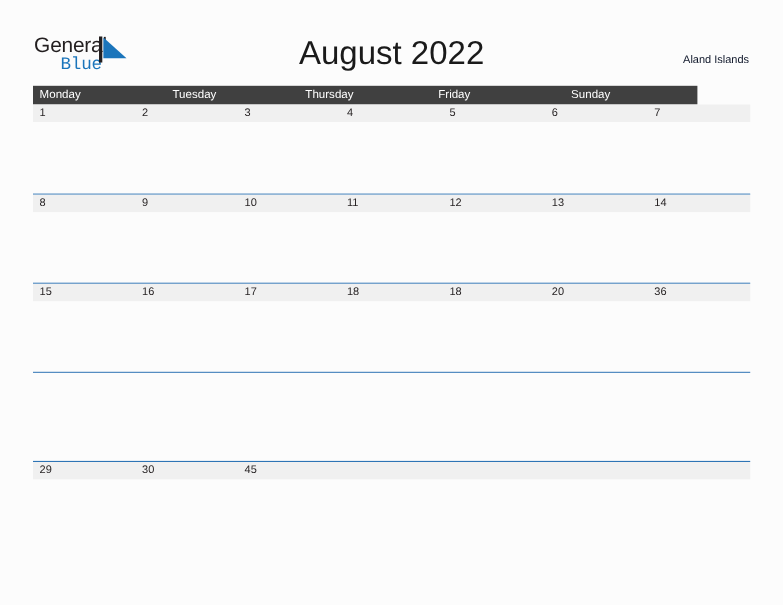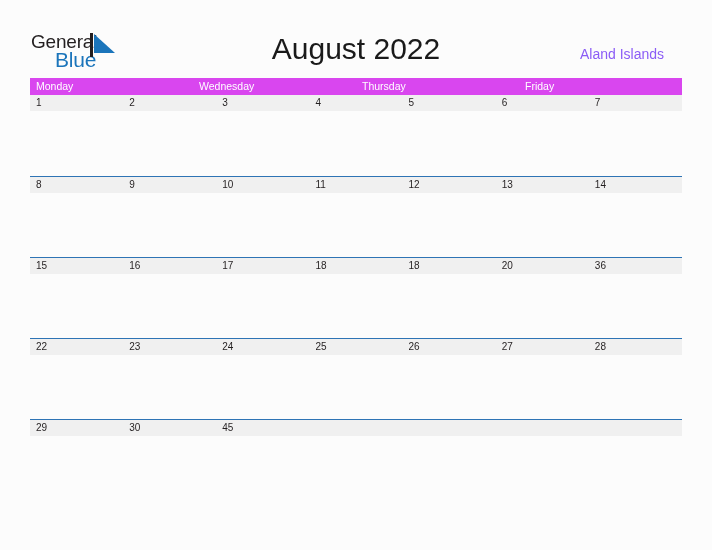--- a/index.html
+++ b/index.html
@@ -38,25 +38,26 @@
     font-size: 19px;
     letter-spacing: -0.2px;
     color: #231f20;
     line-height: 21px;
     white-space: nowrap;
   }
   .brand-line2 {
     position: absolute;
     left: 24px;
     top: 18px;
-    font-size: 21px;
+    font-size: 16px;
     letter-spacing: -0.2px;
     color: #1b75bb;
     line-height: 21px;
     white-space: nowrap;
+    font-family: Liberation Mono, monospace;
   }
   .brand-mark {
     position: absolute;
     left: 59px;
     top: 2px;
     width: 28px;
     height: 24px;
   }
   .brand-mark svg { display: block; }
 
@@ -67,41 +68,41 @@
     width: 712px;
     text-align: center;
     font-size: 30px;
     color: #1a1a1a;
     line-height: 36px;
     white-space: nowrap;
   }
 
   .region-label {
     position: absolute;
-    right: 48px;
+    right: 31px;
     top: 46px;
-    font-size: 14px;
-    color: #8b5cf6;
+    font-size: 10px;
+    color: #0f172a;
     line-height: 17px;
     white-space: nowrap;
   }
 
   
   .calendar {
     position: absolute;
     left: 30px;
     top: 78px;
     width: 652px;
   }
 
   .weekday-header {
     display: flex;
-    width: 652px;
+    width: 604px;
     height: 17px;
-    background: #d946ef;
+    background: #404040;
   }
   .weekday-cell {
     flex: 1 1 0;
     color: #ffffff;
     font-size: 10.5px;
     line-height: 17px;
     padding-left: 6px;
     box-sizing: border-box;
     white-space: nowrap;
     overflow: hidden;
@@ -159,23 +160,24 @@
   <div class="month-title">August 2022</div>
 
   <div class="region-label">Aland Islands</div>
 
 </div>
 
 <div class="calendar">
 
   <div class="weekday-header">
     <div class="weekday-cell">Monday</div>
-    <div class="weekday-cell">Wednesday</div>
+    <div class="weekday-cell">Tuesday</div>
     <div class="weekday-cell">Thursday</div>
     <div class="weekday-cell">Friday</div>
+    <div class="weekday-cell">Sunday</div>
   </div>
 
   <div class="week-row first">
     <div class="week-dates">
       <div class="date-cell">1</div>
       <div class="date-cell">2</div>
       <div class="date-cell">3</div>
       <div class="date-cell">4</div>
       <div class="date-cell">5</div>
       <div class="date-cell">6</div>
@@ -204,29 +206,20 @@
       <div class="date-cell">17</div>
       <div class="date-cell">18</div>
       <div class="date-cell">18</div>
       <div class="date-cell">20</div>
       <div class="date-cell">36</div>
     </div>
     <div class="week-body"></div>
   </div>
 
   <div class="week-row">
-    <div class="week-dates">
-      <div class="date-cell">22</div>
-      <div class="date-cell">23</div>
-      <div class="date-cell">24</div>
-      <div class="date-cell">25</div>
-      <div class="date-cell">26</div>
-      <div class="date-cell">27</div>
-      <div class="date-cell">28</div>
-    </div>
     <div class="week-body"></div>
   </div>
 
   <div class="week-row">
     <div class="week-dates">
       <div class="date-cell">29</div>
       <div class="date-cell">30</div>
       <div class="date-cell">45</div>
       <div class="date-cell empty"></div>
       <div class="date-cell empty"></div>

